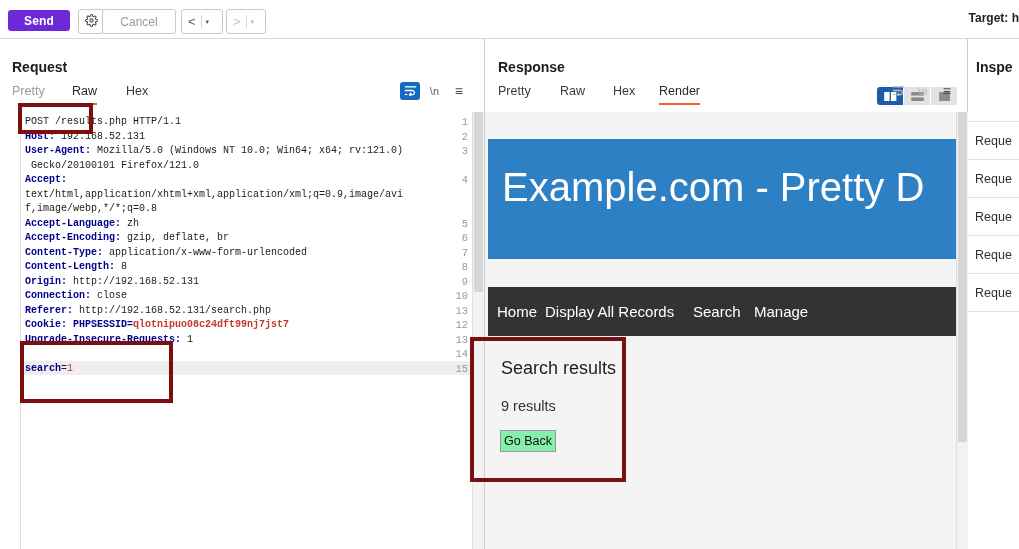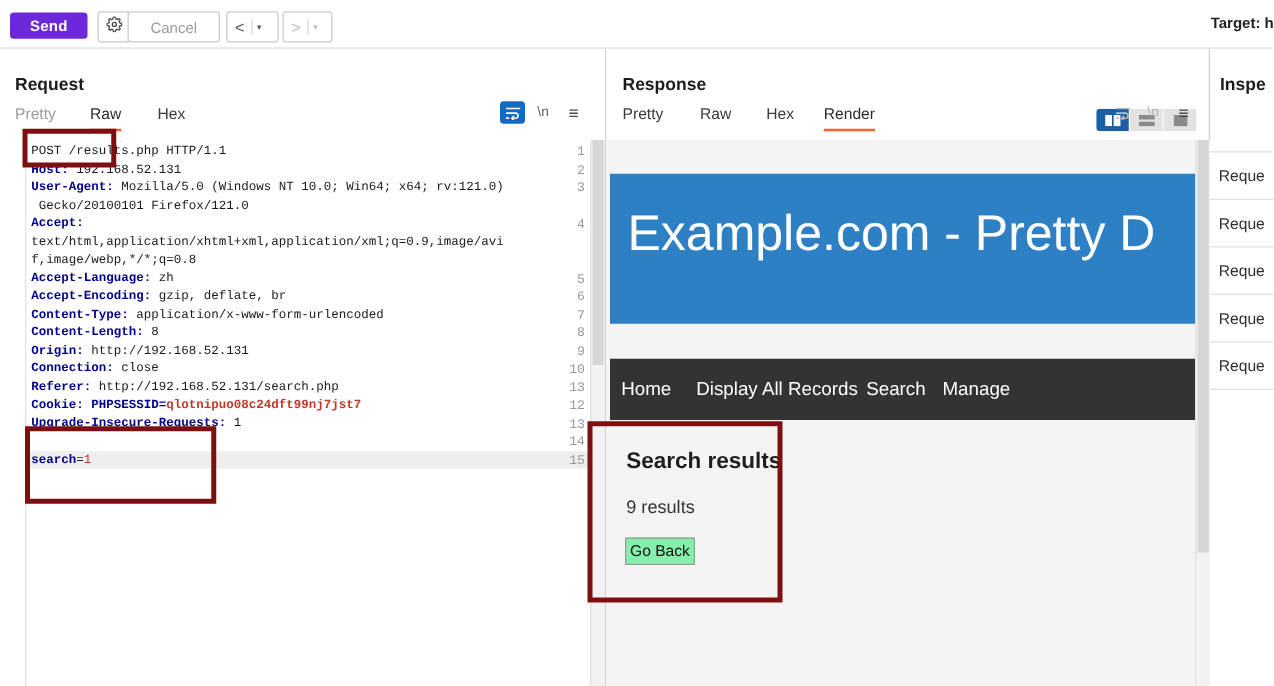--- a/index.html
+++ b/index.html
@@ -199,30 +199,30 @@
   .site-nav {
     position: absolute; left: 3px; top: 175px; width: 468px; height: 49px;
     background: #333333;
   }
   .site-nav a {
     position: absolute; top: 16px;
     color: #ffffff; font-size: 15px; text-decoration: none;
     white-space: nowrap;
   }
   .nv0 { left: 9px; }
-  .nv1 { left: 69px; }
+  .nv1 { left: 57px; }
   .nv2 { left: 205px; }
   .nv3 { left: 266px; }
   .site-content {
     position: absolute; left: 3px; top: 224px; width: 468px; height: 221px;
     background: #f4f4f4;
   }
   .sc-title {
     position: absolute; left: 13px; top: 22px;
-    font-size: 18px; font-weight: bold; color: #1e1e1e; text-align: right;
+    font-size: 18px; font-weight: normal; color: #1e1e1e; text-align: right;
   }
   .sc-count {
     position: absolute; left: 13px; top: 62px;
     font-size: 14.5px; color: #333333;
   }
   .sc-goback {
     position: absolute; left: 12px; top: 94px;
     padding: 3px 3px;
     background: #86efac;
     border: 1px solid #9a9a9a;

